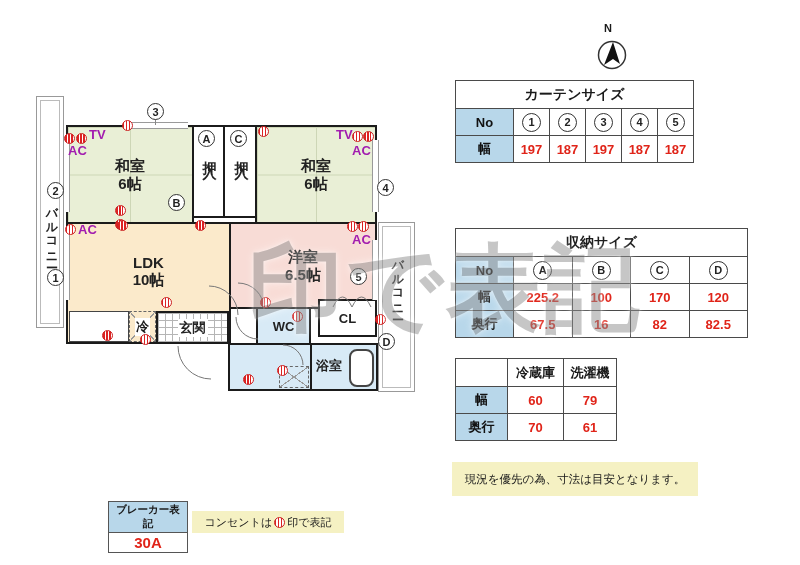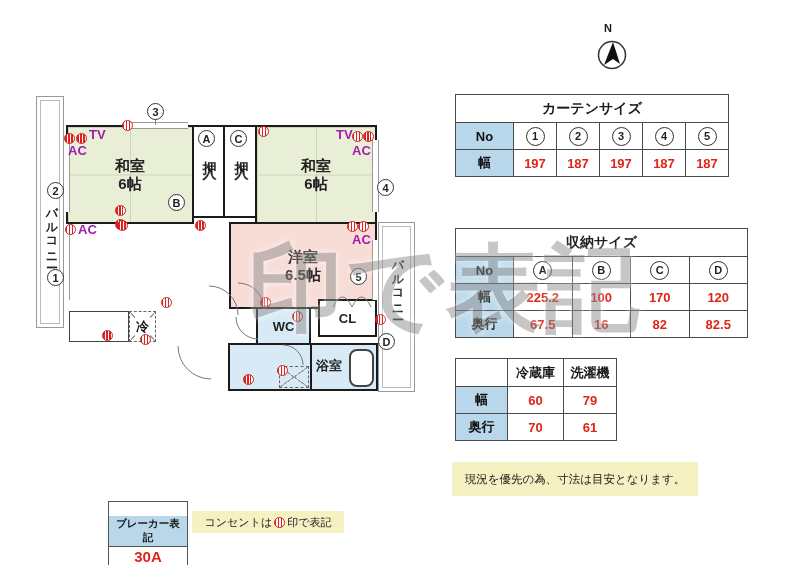--- a/index.html
+++ b/index.html
@@ -80,39 +80,46 @@
 6帖</div>
   </div>
   <div class="room closet" style="left:192px;top:125px;width:33px;height:93px;"></div>
   <div class="abs vtext" style="left:201px;top:150px;letter-spacing:4px;font-size:14px;z-index:5;">押入</div>
   <div class="room closet" style="left:223px;top:125px;width:34px;height:93px;"></div>
   <div class="abs vtext" style="left:233px;top:150px;letter-spacing:4px;font-size:14px;z-index:5;">押入</div>
   <div class="room washitsu" style="left:255px;top:125px;width:122px;height:99px;">
     <div class="room-label pre">和室
 6帖</div>
   </div>
+  <div class="room ldk" style="left:66px;top:222px;width:165px;height:122px;align-items:flex-start;">
+    <div class="room-label pre" style="margin-top:30px;">LDK
+10帖</div>
+  </div>
   <div class="room yoshitsu" style="left:229px;top:222px;width:148px;height:87px;">
     <div class="room-label pre">洋室
 6.5帖</div>
   </div>
   <div class="room water" style="left:256px;top:307px;width:55px;height:38px;z-index:5;">
     <div class="small-label">WC</div>
   </div>
   <div class="room closet" style="left:318px;top:299px;width:59px;height:38px;z-index:5;">
     <div class="small-label">CL</div>
   </div>
   <div class="room water" style="left:228px;top:343px;width:84px;height:48px;z-index:4;"></div>
   <div class="room water" style="left:310px;top:343px;width:68px;height:48px;z-index:4;align-items:flex-start;justify-content:flex-start;">
     <div class="small-label" style="margin:12px 0 0 4px;">浴室</div>
   </div>
 
   <div class="kitchen" style="left:69px;top:311px;width:60px;height:31px;"></div>
   <div class="sinkrect" style="left:99px;top:319px;width:26px;height:15px;"></div>
   <div class="xbox" style="left:129px;top:311px;width:27px;height:31px;">
     <span>冷</span>
+  </div>
+  <div class="genkan" style="left:156px;top:311px;width:73px;height:33px;">
+    <div class="small-label" style="background:#fff;padding:0 2px;">玄関</div>
   </div>
   <div class="xbox" style="left:279px;top:366px;width:30px;height:22px;"></div>
   <div class="sinkrect" style="left:243px;top:369px;width:36px;height:19px;"></div>
   <div class="oval" style="left:253px;top:372px;width:16px;height:12px;"></div>
   <div class="tub" style="left:349px;top:349px;width:25px;height:38px;"></div>
 
   <div class="win-h" style="left:128px;top:122px;width:60px;"></div>
   <div class="win-v" style="left:63px;top:140px;height:72px;"></div>
   <div class="win-v" style="left:63px;top:228px;height:72px;"></div>
   <div class="win-v" style="left:372px;top:140px;height:72px;"></div>
@@ -161,21 +168,21 @@
   <div class="ot" style="left:243px;top:374px;"></div>
   <div class="ot" style="left:277px;top:365px;"></div>
 
   <div class="redlab" style="left:89px;top:128px;">TV</div>
   <div class="redlab" style="left:68px;top:144px;">AC</div>
   <div class="redlab" style="left:336px;top:128px;">TV</div>
   <div class="redlab" style="left:352px;top:144px;">AC</div>
   <div class="redlab" style="left:78px;top:223px;">AC</div>
   <div class="redlab" style="left:352px;top:233px;">AC</div>
 
-  <table class="sz" style="left:455px;top:94px;width:274px;">
+  <table class="sz" style="left:455px;top:80px;width:239px;">
     <colgroup>
         <col style="width:58px">
         <col>
         <col>
         <col>
         <col>
         <col>
       </colgroup>
     <tbody>
         <tr>
@@ -259,21 +266,21 @@
       <td class="val">61</td>
     </tr>
   </tbody>
     </table>
 
   <div class="note" style="left:452px;top:462px;width:246px;height:34px;font-size:11.5px;line-height:15px;display:flex;flex-direction:column;justify-content:center;align-items:center;">
     <div>現況を優先の為、寸法は目安となります。</div>
   </div>
 
   <div class="abs" style="left:108px;top:501px;width:80px;border:1px solid #555;background:#fff;z-index:4;">
-    <div style="background:#b8d7ea;font-size:10.5px;font-weight:bold;text-align:center;border-bottom:1px solid #555;padding:1px 3px;margin-top:14px;">ブレーカー表記</div>
+    <div style="background:#b8d7ea;font-size:10.5px;font-weight:bold;text-align:center;border-bottom:1px solid #555;padding:1px 3px;">ブレーカー表記</div>
     <div style="color:#e02419;font-size:15px;font-weight:bold;text-align:center;padding:1px 0;">30A</div>
   </div>
 
   <div class="note" style="left:192px;top:511px;width:152px;height:22px;font-size:11px;display:flex;align-items:center;justify-content:center;">
     <span>コンセントは</span>
     <span class="ot" style="position:static;display:inline-block;margin:0 2px;"></span>
     <span>印で表記</span>
   </div>
 
   <div id="watermark">印で表記</div>

